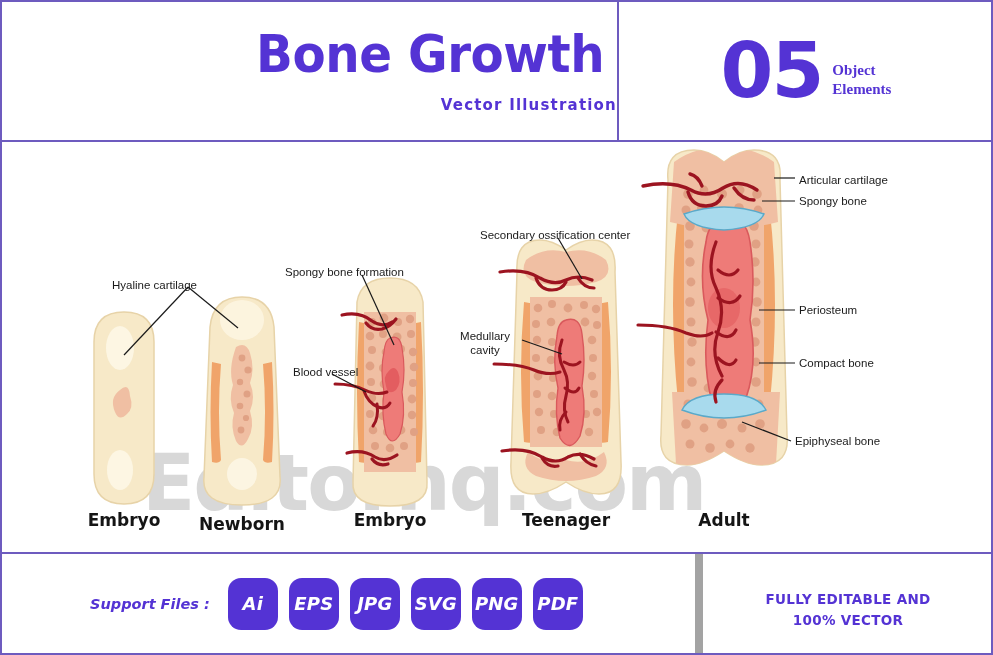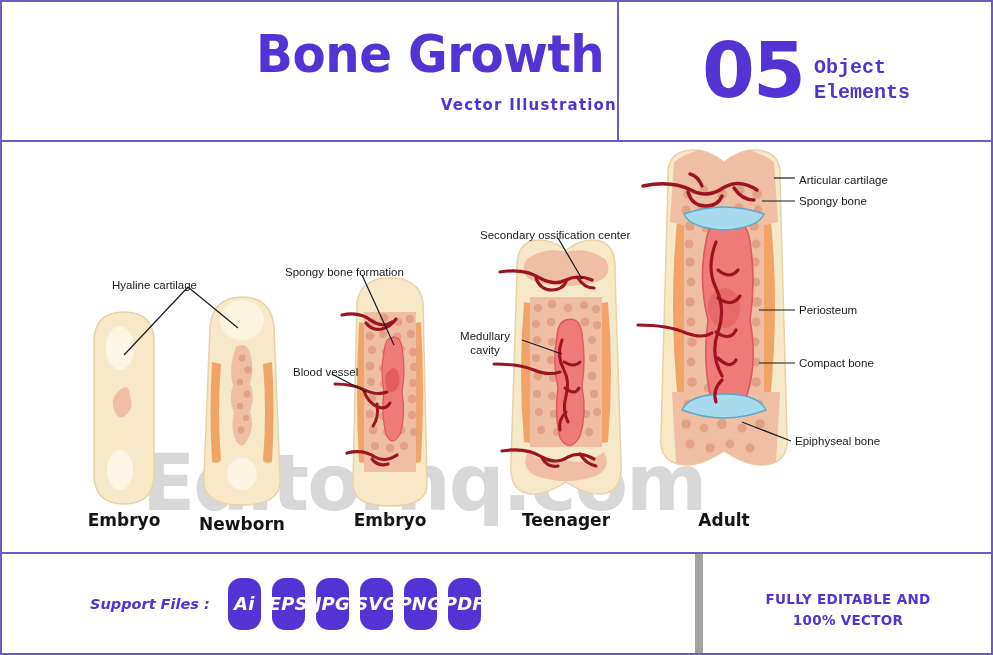--- a/index.html
+++ b/index.html
@@ -40,22 +40,22 @@
   }
   #header-right{
     position:absolute;left:619px;top:0;right:0;height:138px;
     display:flex;align-items:center;justify-content:center;gap:10px;
   }
   #badge-number{
     font-size:76px;font-weight:bold;color:#5433d4;line-height:0.85;
     font-family:"DejaVu Sans", sans-serif;letter-spacing:-2px;
   }
   #badge-caption{
-    font-size:20px;font-weight:bold;color:#5433d4;line-height:1.25;
-    font-family:Liberation Mono, monospace;
+    font-size:15px;font-weight:bold;color:#5433d4;line-height:1.25;
+    font-family:Liberation Serif, serif;
     align-self:center;padding-top:18px;
   }
 
   
   #main{
     position:absolute;left:0;top:140px;width:989px;height:412px;
     box-sizing:border-box;
     border-bottom:2px solid #6d5bbf;
     overflow:hidden;
   }
@@ -92,21 +92,21 @@
     box-sizing:border-box;border-right:8px solid #a3a3a3;
     display:flex;align-items:center;font-style:italic;
   }
   #support-label{
     font-size:14.5px;font-weight:bold;color:#5433d4;
     font-family:"DejaVu Sans", sans-serif;
     margin-left:88px;margin-right:18px;white-space:nowrap;
   }
   #file-badges{display:flex;gap:11px;}
   .file-badge{
-    width:33px;height:52px;border-radius:13px;background:#5433d4;
+    width:50px;height:52px;border-radius:13px;background:#5433d4;
     color:#fff;font-size:18px;font-weight:bold;
     font-family:"DejaVu Sans", sans-serif;
     display:flex;align-items:center;justify-content:center;
     letter-spacing:0.2px;
   }
   #footer-right{
     position:absolute;left:703px;top:0;right:0;height:99px;
     display:flex;align-items:center;justify-content:center;
   }
   #vector-note{

